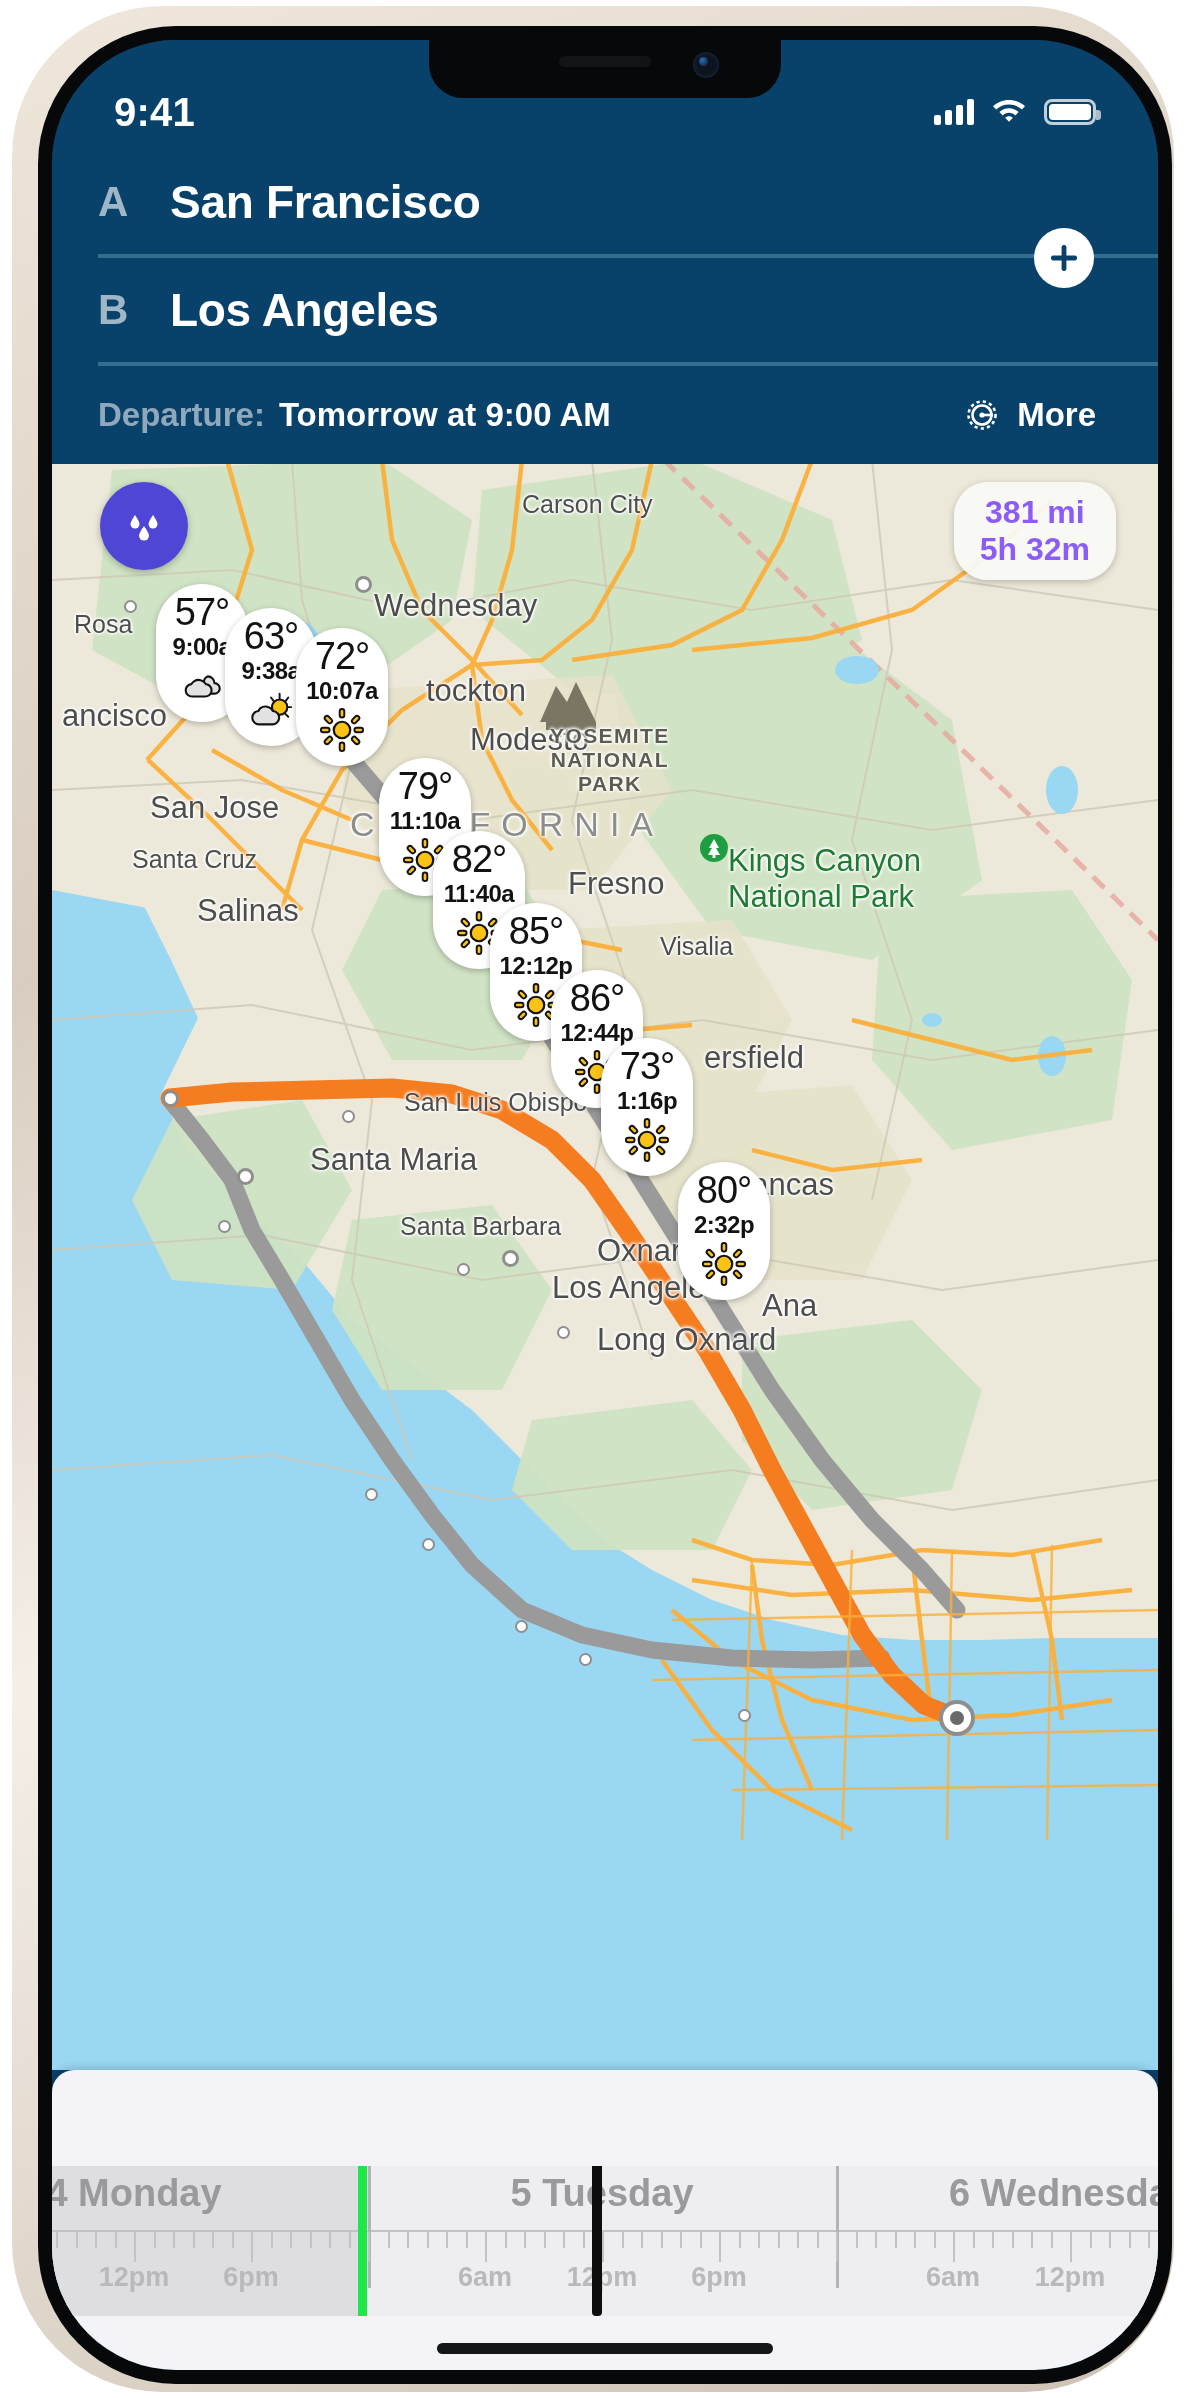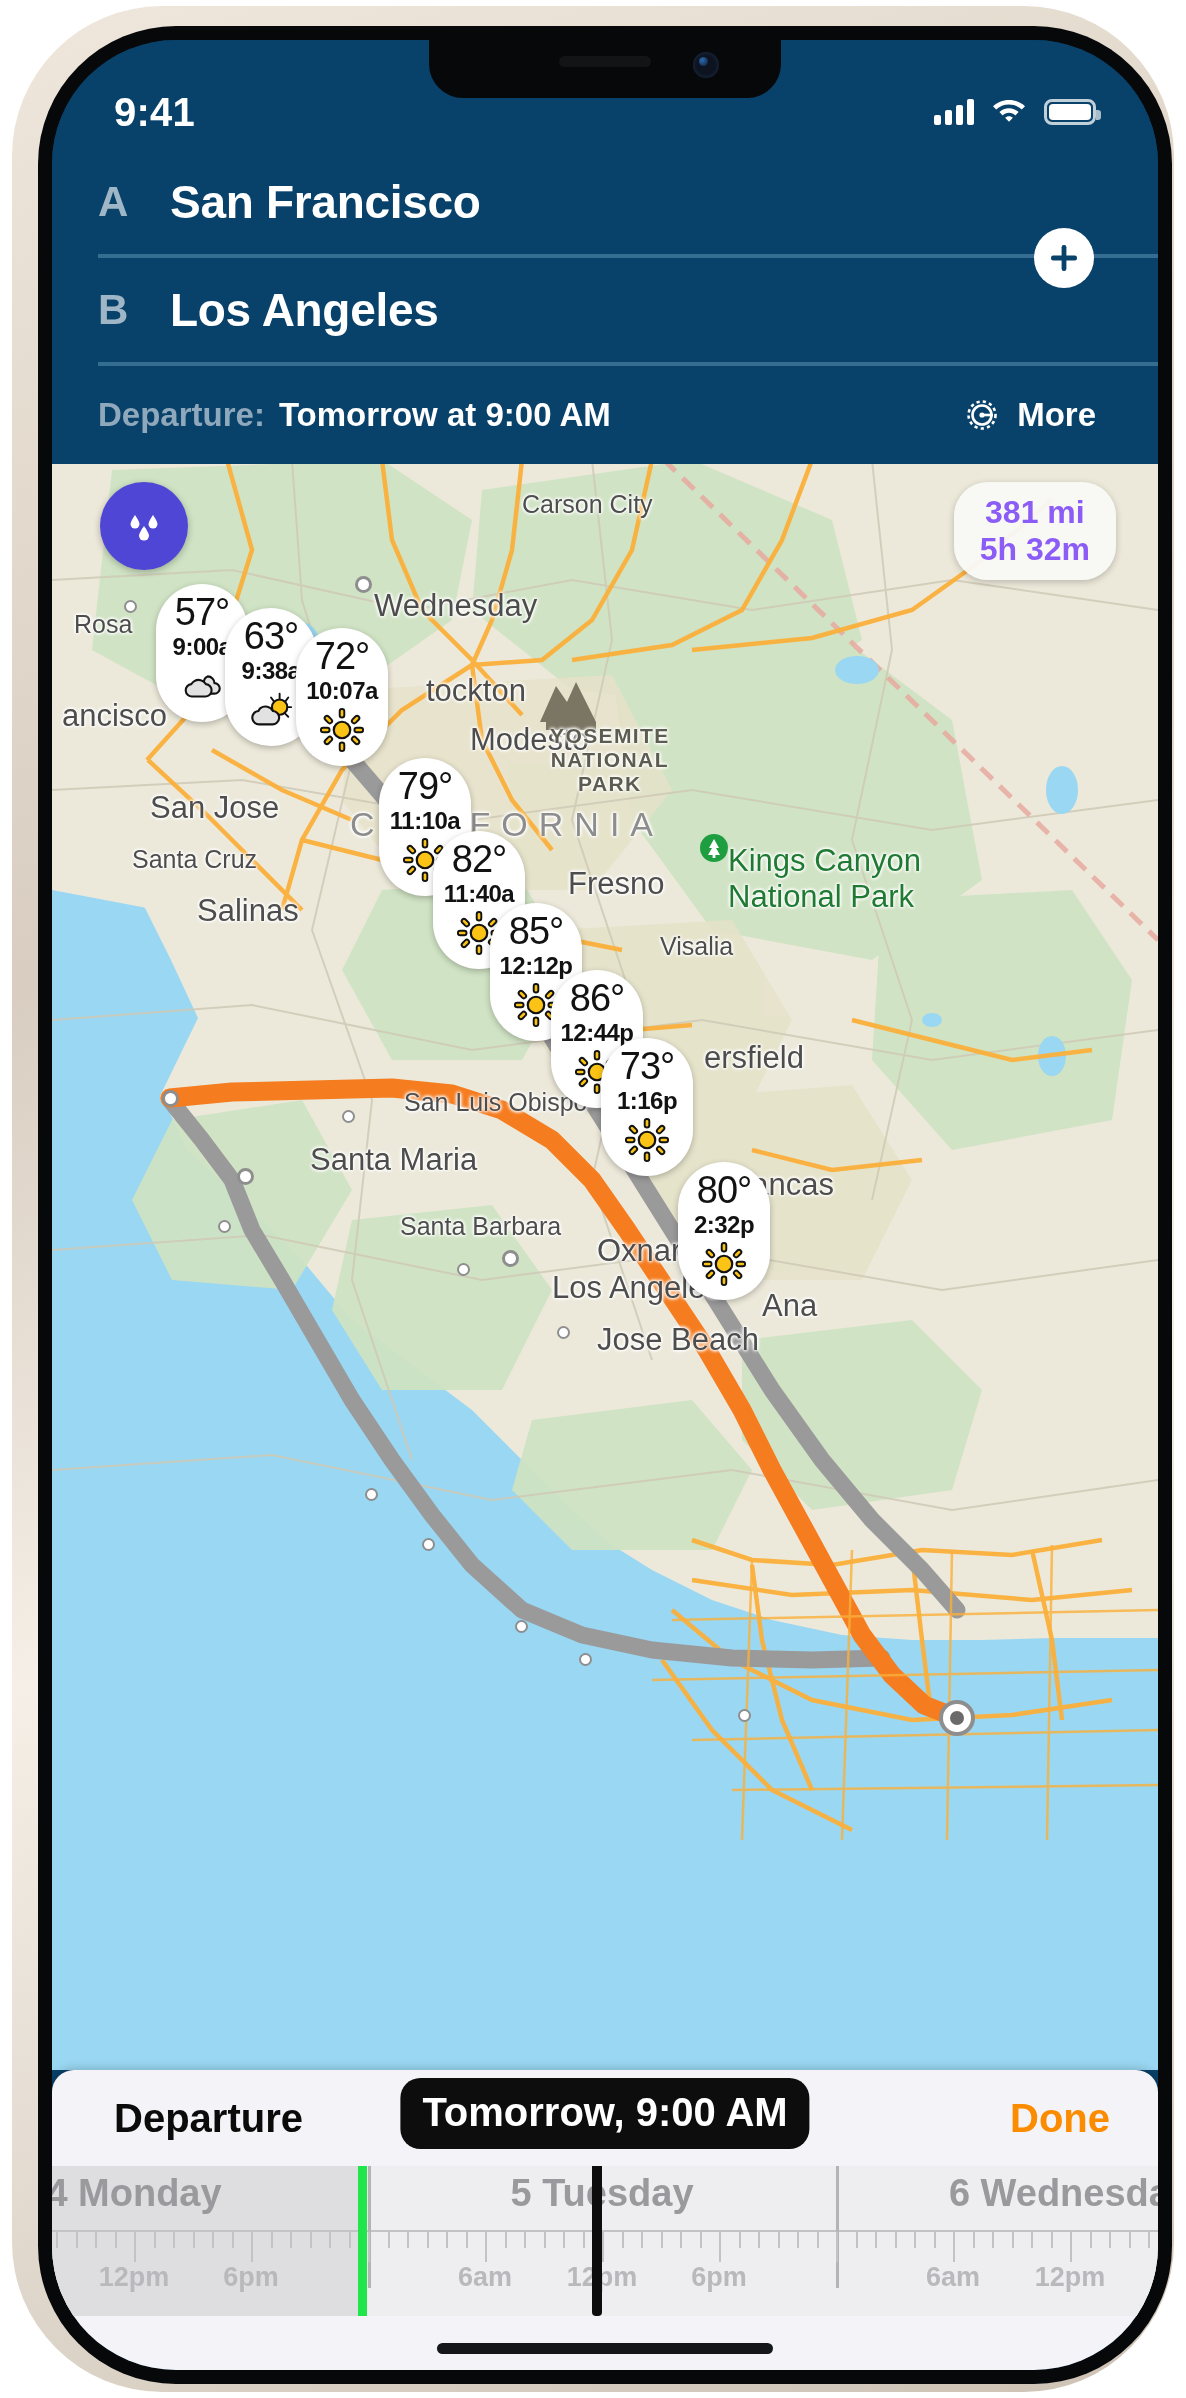--- a/index.html
+++ b/index.html
@@ -334,21 +334,21 @@
           <div class="map-label green big" style="left: 676px; top: 383px;">Kings Canyon<br>National Park</div>
           <div class="map-label park" style="left: 498px; top: 264px;">YOSEMITE<br>NATIONAL<br>PARK</div>
           <div class="map-label " style="left: 352px; top: 628px;">San Luis Obispo</div>
           <div class="map-label big" style="left: 258px; top: 682px;">Santa Maria</div>
           <div class="map-label big" style="left: 652px; top: 580px;">ersfield</div>
           <div class="map-label " style="left: 348px; top: 752px;">Santa Barbara</div>
           <div class="map-label big" style="left: 545px; top: 773px;">Oxnard</div>
           <div class="map-label big" style="left: 500px; top: 810px;">Los Angeles</div>
           <div class="map-label big" style="left: 682px; top: 707px;">Lancas</div>
           <div class="map-label big" style="left: 710px; top: 828px;">Ana</div>
-          <div class="map-label big" style="left: 545px; top: 862px;">Jose Beach</div>
+          <div class="map-label big" style="left: 545px; top: 862px;">Long Oxnard</div>
         </div>
 
       <div id="weather-layer-button">
         <svg width="48" height="48" viewBox="0 0 48 48">
           <g fill="#fff">
             <path d="M15,13 C15,13 10.5,19.5 10.5,22 a4.5,4.5 0 0 0 9,0 C19.5,19.5 15,13 15,13 Z"></path>
             <path d="M33,13 C33,13 28.5,19.5 28.5,22 a4.5,4.5 0 0 0 9,0 C37.5,19.5 33,13 33,13 Z"></path>
             <path d="M24,24 C24,24 19,31 19,33.6 a5,5 0 0 0 10,0 C29,31 24,24 24,24 Z"></path>
           </g>
         </svg>
@@ -519,25 +519,20 @@
       <rect x="35.8" y="30.4" width="4.8" height="9" rx="2.4" transform="rotate(-45 38.2 34.9)"></rect>
       <circle cx="24" cy="24" r="8.6" stroke-width="2.3"></circle>
     </g>
               </svg>
             </div>
           </div>
         </div>
     </div>
 
     <div id="bottom-sheet">
-      <div id="sheet-top">
-        <div id="sheet-title">Departure</div>
-        <div id="sheet-datetime-chip">Tomorrow, 9:00 AM</div>
-        <div id="sheet-done-button">Done</div>
-      </div>
       <div id="timeline">
         <div class="tl-past" style="left:0;width:315px"></div>
         <div class="tl-rule"></div>
         <div id="timeline-days">
             <div class="tl-day" style="left: -152px; width: 468px;">
               <div class="tl-day-label">4 Monday</div>
               <div class="tick" style="left: 156px; height: 16px;"></div>
               <div class="tick" style="left: 175.5px; height: 16px;"></div>
               <div class="tick" style="left: 195px; height: 16px;"></div>
               <div class="tick" style="left: 214.5px; height: 16px;"></div>

